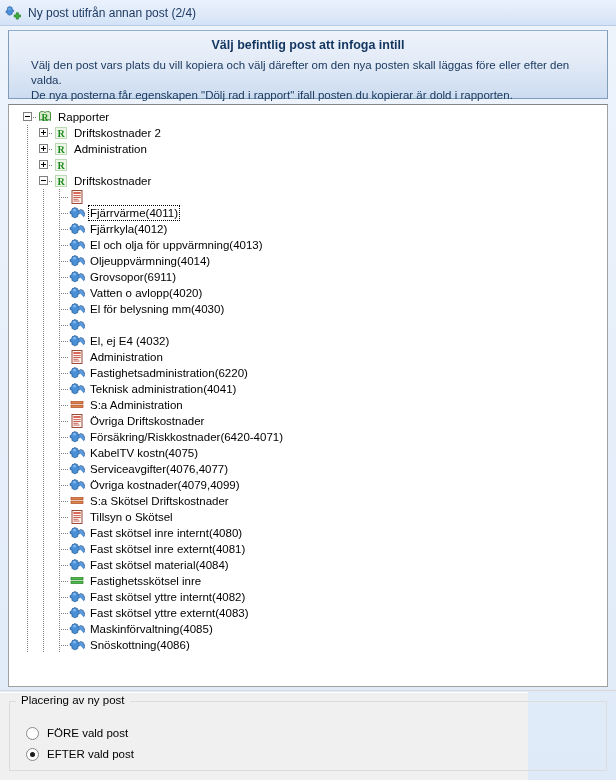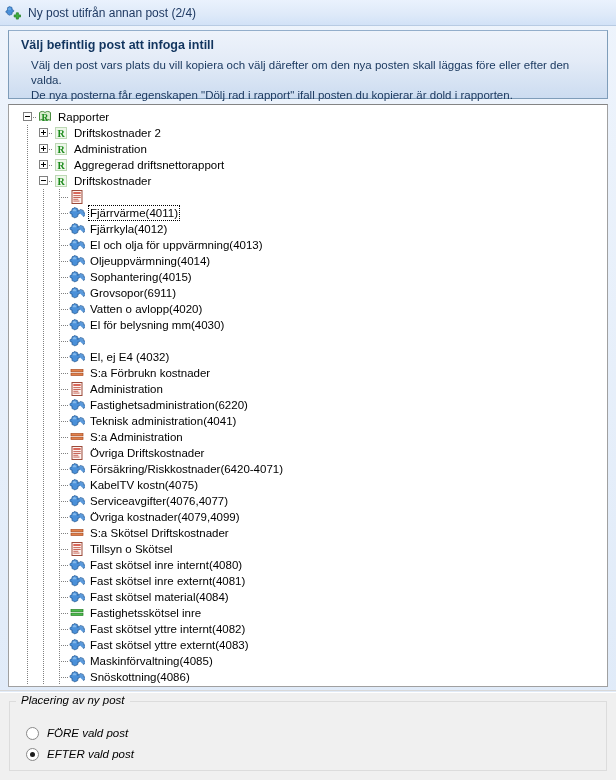--- a/index.html
+++ b/index.html
@@ -59,20 +59,21 @@
     background: linear-gradient(to bottom, #eef3fb 0%, #e3ebf7 45%, #ccdcf0 100%);
     border: 1px solid #7f9db9;
     border-top-color: #93aecb;
     padding: 7px 12px 0 12px;
   }
   #header-title {
     font-size: 12.5px;
     font-weight: bold;
     color: #12355f;
     margin-bottom: 6px;
+    text-align: center;
   }
   #header-body {
     font-size: 11.5px;
     color: #1c3a60;
     line-height: 15px;
     padding-left: 10px;
   }
 
   
   #tree-panel {
@@ -166,26 +167,25 @@
     height: 16px;
     margin-right: 3px;
     position: relative;
   }
 
   
   #bottom-panel {
     position: absolute;
     left: 0;
     top: 692px;
-    width: 616px;
+    width: 528px;
     height: 88px;
     background: #f0f0f0;
     border-top: 1px solid #ffffff;
     box-sizing: border-box;
-    font-style: italic;
   }
   #bottom-panel:before {
     content: "";
     position: absolute;
     left: 0; top: -3px;
     width: 616px; height: 1px;
     background: #d8d8d8;
   }
   #placement-group {
     position: absolute;
@@ -315,21 +315,20 @@
         <div class="tree-row">
           <span class="indent" style="width: 38px;">
             <span class="guide" style="left: 12px;"></span>
             <span class="elbow" style="left: 28px; width: 10px;"></span>
             <span class="expander plus" style="left: 24px;"></span>
           </span>
           <span class="icon"><svg width="16" height="16" viewBox="0 0 16 16">
               <rect x="2.5" y="2.5" width="11" height="11" fill="#eef7ea" stroke="#bcd8b4" stroke-width="1"></rect>
               <text x="8" y="12" font-family="Liberation Serif, serif" font-size="10" font-weight="bold" fill="#1a8a1a" text-anchor="middle">R</text>
             </svg></span>
-          <span class="label">Aggregerad driftsnettorapport</span>
         </div>
         <div class="tree-row">
           <span class="indent" style="width: 38px;">
             <span class="guide" style="left: 12px;"></span>
             <span class="elbow" style="left: 28px; width: 10px;"></span>
             <span class="expander minus" style="left: 24px;"></span>
           </span>
           <span class="icon"><svg width="16" height="16" viewBox="0 0 16 16">
               <rect x="2.5" y="2.5" width="11" height="11" fill="#eef7ea" stroke="#bcd8b4" stroke-width="1"></rect>
               <text x="8" y="12" font-family="Liberation Serif, serif" font-size="10" font-weight="bold" fill="#1a8a1a" text-anchor="middle">R</text>
@@ -413,34 +412,20 @@
             <span class="guide" style="left: 12px;"></span>
             <span class="guide" style="left: 28px;"></span>
             <span class="elbow" style="left: 44px; width: 10px;"></span>
             <span class="guide" style="left: 44px;"></span>
           </span>
           <span class="icon"><svg width="16" height="16" viewBox="0 0 16 16">
               <path d="M3 4.6c0-1 .9-1.6 1.7-1.2.4-1.1 1.9-1.1 2.3 0 .9-.4 1.8.2 1.8 1.2v1.7c1.1-.4 2 .3 2 1.4s-.9 1.8-2 1.4v1.7c0 1-.9 1.6-1.8 1.2-.4 1.1-1.9 1.1-2.3 0-.8.4-1.7-.2-1.7-1.2V8.9c-1.1.4-2-.3-2-1.4S1.9 5.7 3 6.1z" fill="#4a90d9" stroke="#23578f" stroke-width="0.8"></path>
               <path d="M9 6.5c0-1 .9-1.6 1.7-1.2.4-1.1 1.9-1.1 2.3 0 .8-.4 1.7.2 1.7 1.2v1.4c1 -.3 1.8.3 1.8 1.3s-.8 1.6-1.8 1.3v1.4" fill="#4a90d9" stroke="#23578f" stroke-width="0.8" opacity="0.9"></path>
               <path d="M3.6 5.2c0-.6.5-1 1.1-.7.2-.7 1.2-.7 1.4 0 .6-.3 1.1.1 1.1.7v1h-3.6z" fill="#8fc2ef" opacity="0.85"></path>
             </svg></span>
-          <span class="label">Sophantering(4015)</span>
-        </div>
-        <div class="tree-row">
-          <span class="indent" style="width: 54px;">
-            <span class="guide" style="left: 12px;"></span>
-            <span class="guide" style="left: 28px;"></span>
-            <span class="elbow" style="left: 44px; width: 10px;"></span>
-            <span class="guide" style="left: 44px;"></span>
-          </span>
-          <span class="icon"><svg width="16" height="16" viewBox="0 0 16 16">
-              <path d="M3 4.6c0-1 .9-1.6 1.7-1.2.4-1.1 1.9-1.1 2.3 0 .9-.4 1.8.2 1.8 1.2v1.7c1.1-.4 2 .3 2 1.4s-.9 1.8-2 1.4v1.7c0 1-.9 1.6-1.8 1.2-.4 1.1-1.9 1.1-2.3 0-.8.4-1.7-.2-1.7-1.2V8.9c-1.1.4-2-.3-2-1.4S1.9 5.7 3 6.1z" fill="#4a90d9" stroke="#23578f" stroke-width="0.8"></path>
-              <path d="M9 6.5c0-1 .9-1.6 1.7-1.2.4-1.1 1.9-1.1 2.3 0 .8-.4 1.7.2 1.7 1.2v1.4c1 -.3 1.8.3 1.8 1.3s-.8 1.6-1.8 1.3v1.4" fill="#4a90d9" stroke="#23578f" stroke-width="0.8" opacity="0.9"></path>
-              <path d="M3.6 5.2c0-.6.5-1 1.1-.7.2-.7 1.2-.7 1.4 0 .6-.3 1.1.1 1.1.7v1h-3.6z" fill="#8fc2ef" opacity="0.85"></path>
-            </svg></span>
           <span class="label">Grovsopor(6911)</span>
         </div>
         <div class="tree-row">
           <span class="indent" style="width: 54px;">
             <span class="guide" style="left: 12px;"></span>
             <span class="guide" style="left: 28px;"></span>
             <span class="elbow" style="left: 44px; width: 10px;"></span>
             <span class="guide" style="left: 44px;"></span>
           </span>
           <span class="icon"><svg width="16" height="16" viewBox="0 0 16 16">
@@ -483,33 +468,20 @@
             <span class="guide" style="left: 28px;"></span>
             <span class="elbow" style="left: 44px; width: 10px;"></span>
             <span class="guide" style="left: 44px;"></span>
           </span>
           <span class="icon"><svg width="16" height="16" viewBox="0 0 16 16">
               <path d="M3 4.6c0-1 .9-1.6 1.7-1.2.4-1.1 1.9-1.1 2.3 0 .9-.4 1.8.2 1.8 1.2v1.7c1.1-.4 2 .3 2 1.4s-.9 1.8-2 1.4v1.7c0 1-.9 1.6-1.8 1.2-.4 1.1-1.9 1.1-2.3 0-.8.4-1.7-.2-1.7-1.2V8.9c-1.1.4-2-.3-2-1.4S1.9 5.7 3 6.1z" fill="#4a90d9" stroke="#23578f" stroke-width="0.8"></path>
               <path d="M9 6.5c0-1 .9-1.6 1.7-1.2.4-1.1 1.9-1.1 2.3 0 .8-.4 1.7.2 1.7 1.2v1.4c1 -.3 1.8.3 1.8 1.3s-.8 1.6-1.8 1.3v1.4" fill="#4a90d9" stroke="#23578f" stroke-width="0.8" opacity="0.9"></path>
               <path d="M3.6 5.2c0-.6.5-1 1.1-.7.2-.7 1.2-.7 1.4 0 .6-.3 1.1.1 1.1.7v1h-3.6z" fill="#8fc2ef" opacity="0.85"></path>
             </svg></span>
           <span class="label">El, ej E4 (4032)</span>
-        </div>
-        <div class="tree-row">
-          <span class="indent" style="width: 54px;">
-            <span class="guide" style="left: 12px;"></span>
-            <span class="guide" style="left: 28px;"></span>
-            <span class="elbow" style="left: 44px; width: 10px;"></span>
-            <span class="guide" style="left: 44px;"></span>
-          </span>
-          <span class="icon"><svg width="16" height="16" viewBox="0 0 16 16">
-              <rect x="2" y="4.6" width="12" height="2.2" fill="#e2814a" stroke="#a8481c" stroke-width="0.7"></rect>
-              <rect x="2" y="8.2" width="12" height="2.2" fill="#e2814a" stroke="#a8481c" stroke-width="0.7"></rect>
-            </svg></span>
-          <span class="label">S:a Förbrukn kostnader</span>
         </div>
         <div class="tree-row">
           <span class="indent" style="width: 54px;">
             <span class="guide" style="left: 12px;"></span>
             <span class="guide" style="left: 28px;"></span>
             <span class="elbow" style="left: 44px; width: 10px;"></span>
             <span class="guide" style="left: 44px;"></span>
           </span>
           <span class="icon"><svg width="16" height="16" viewBox="0 0 16 16">
               <rect x="3" y="1.5" width="10" height="13" fill="#fdf3f0" stroke="#9b4a3a" stroke-width="1"></rect>

